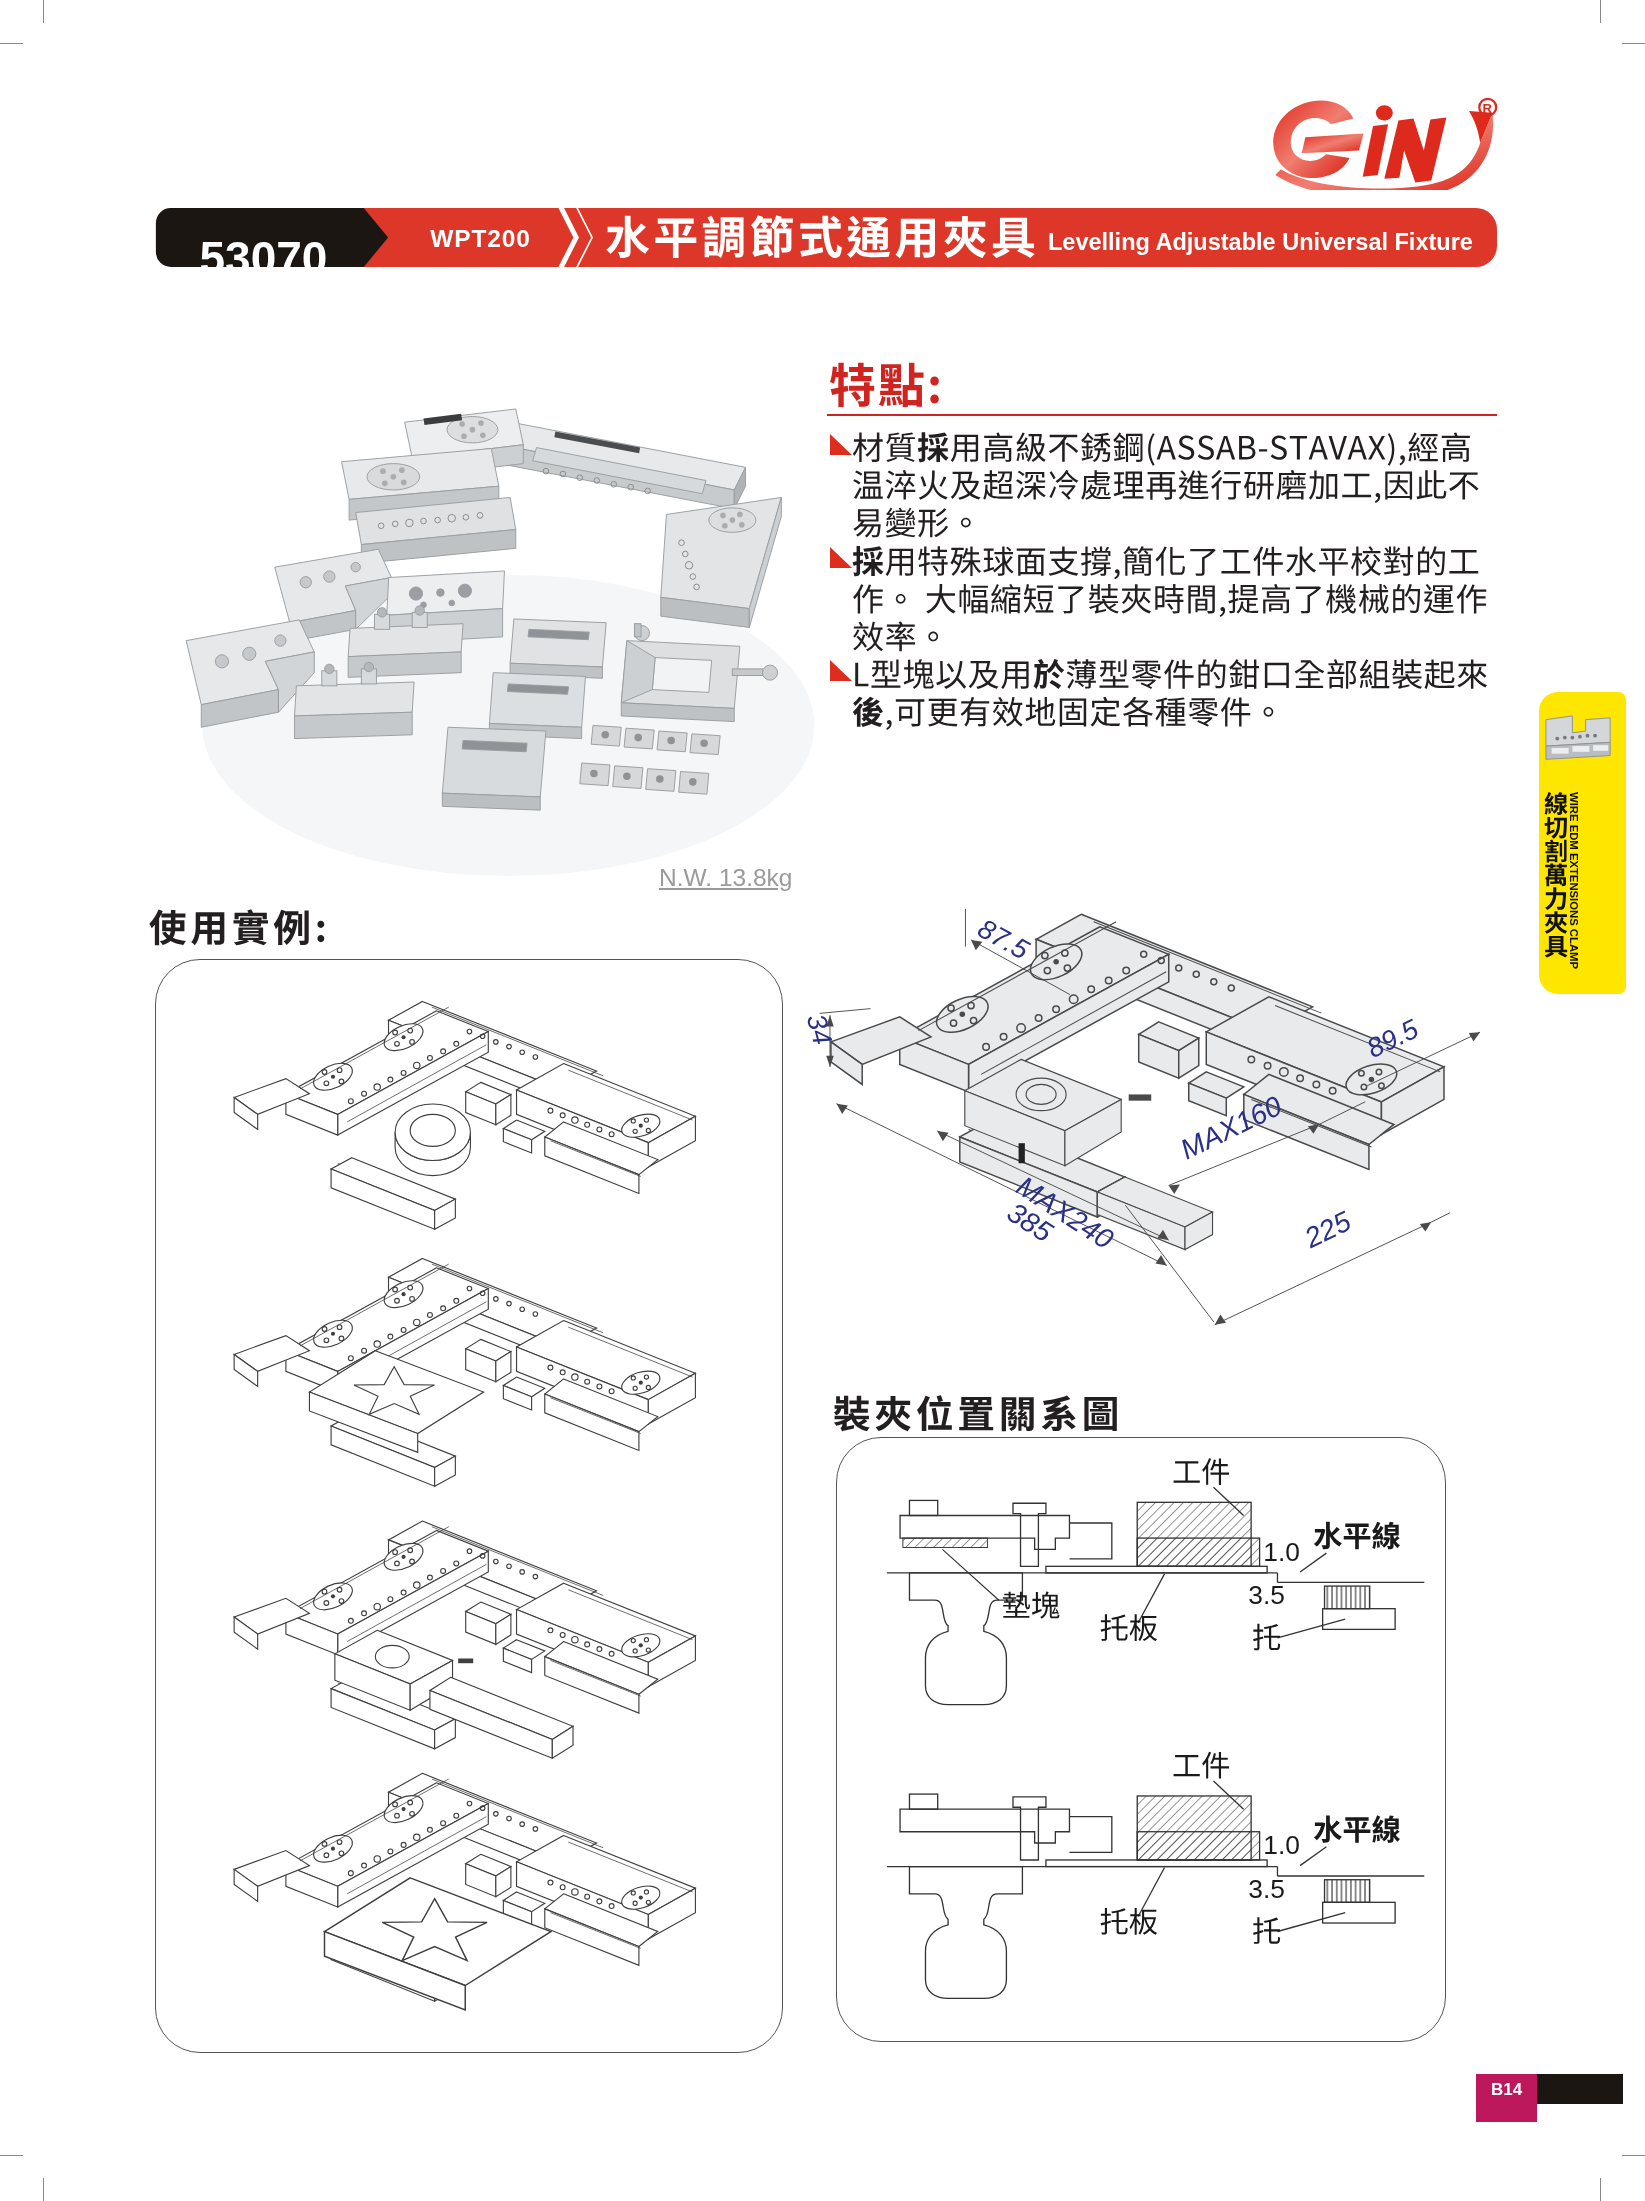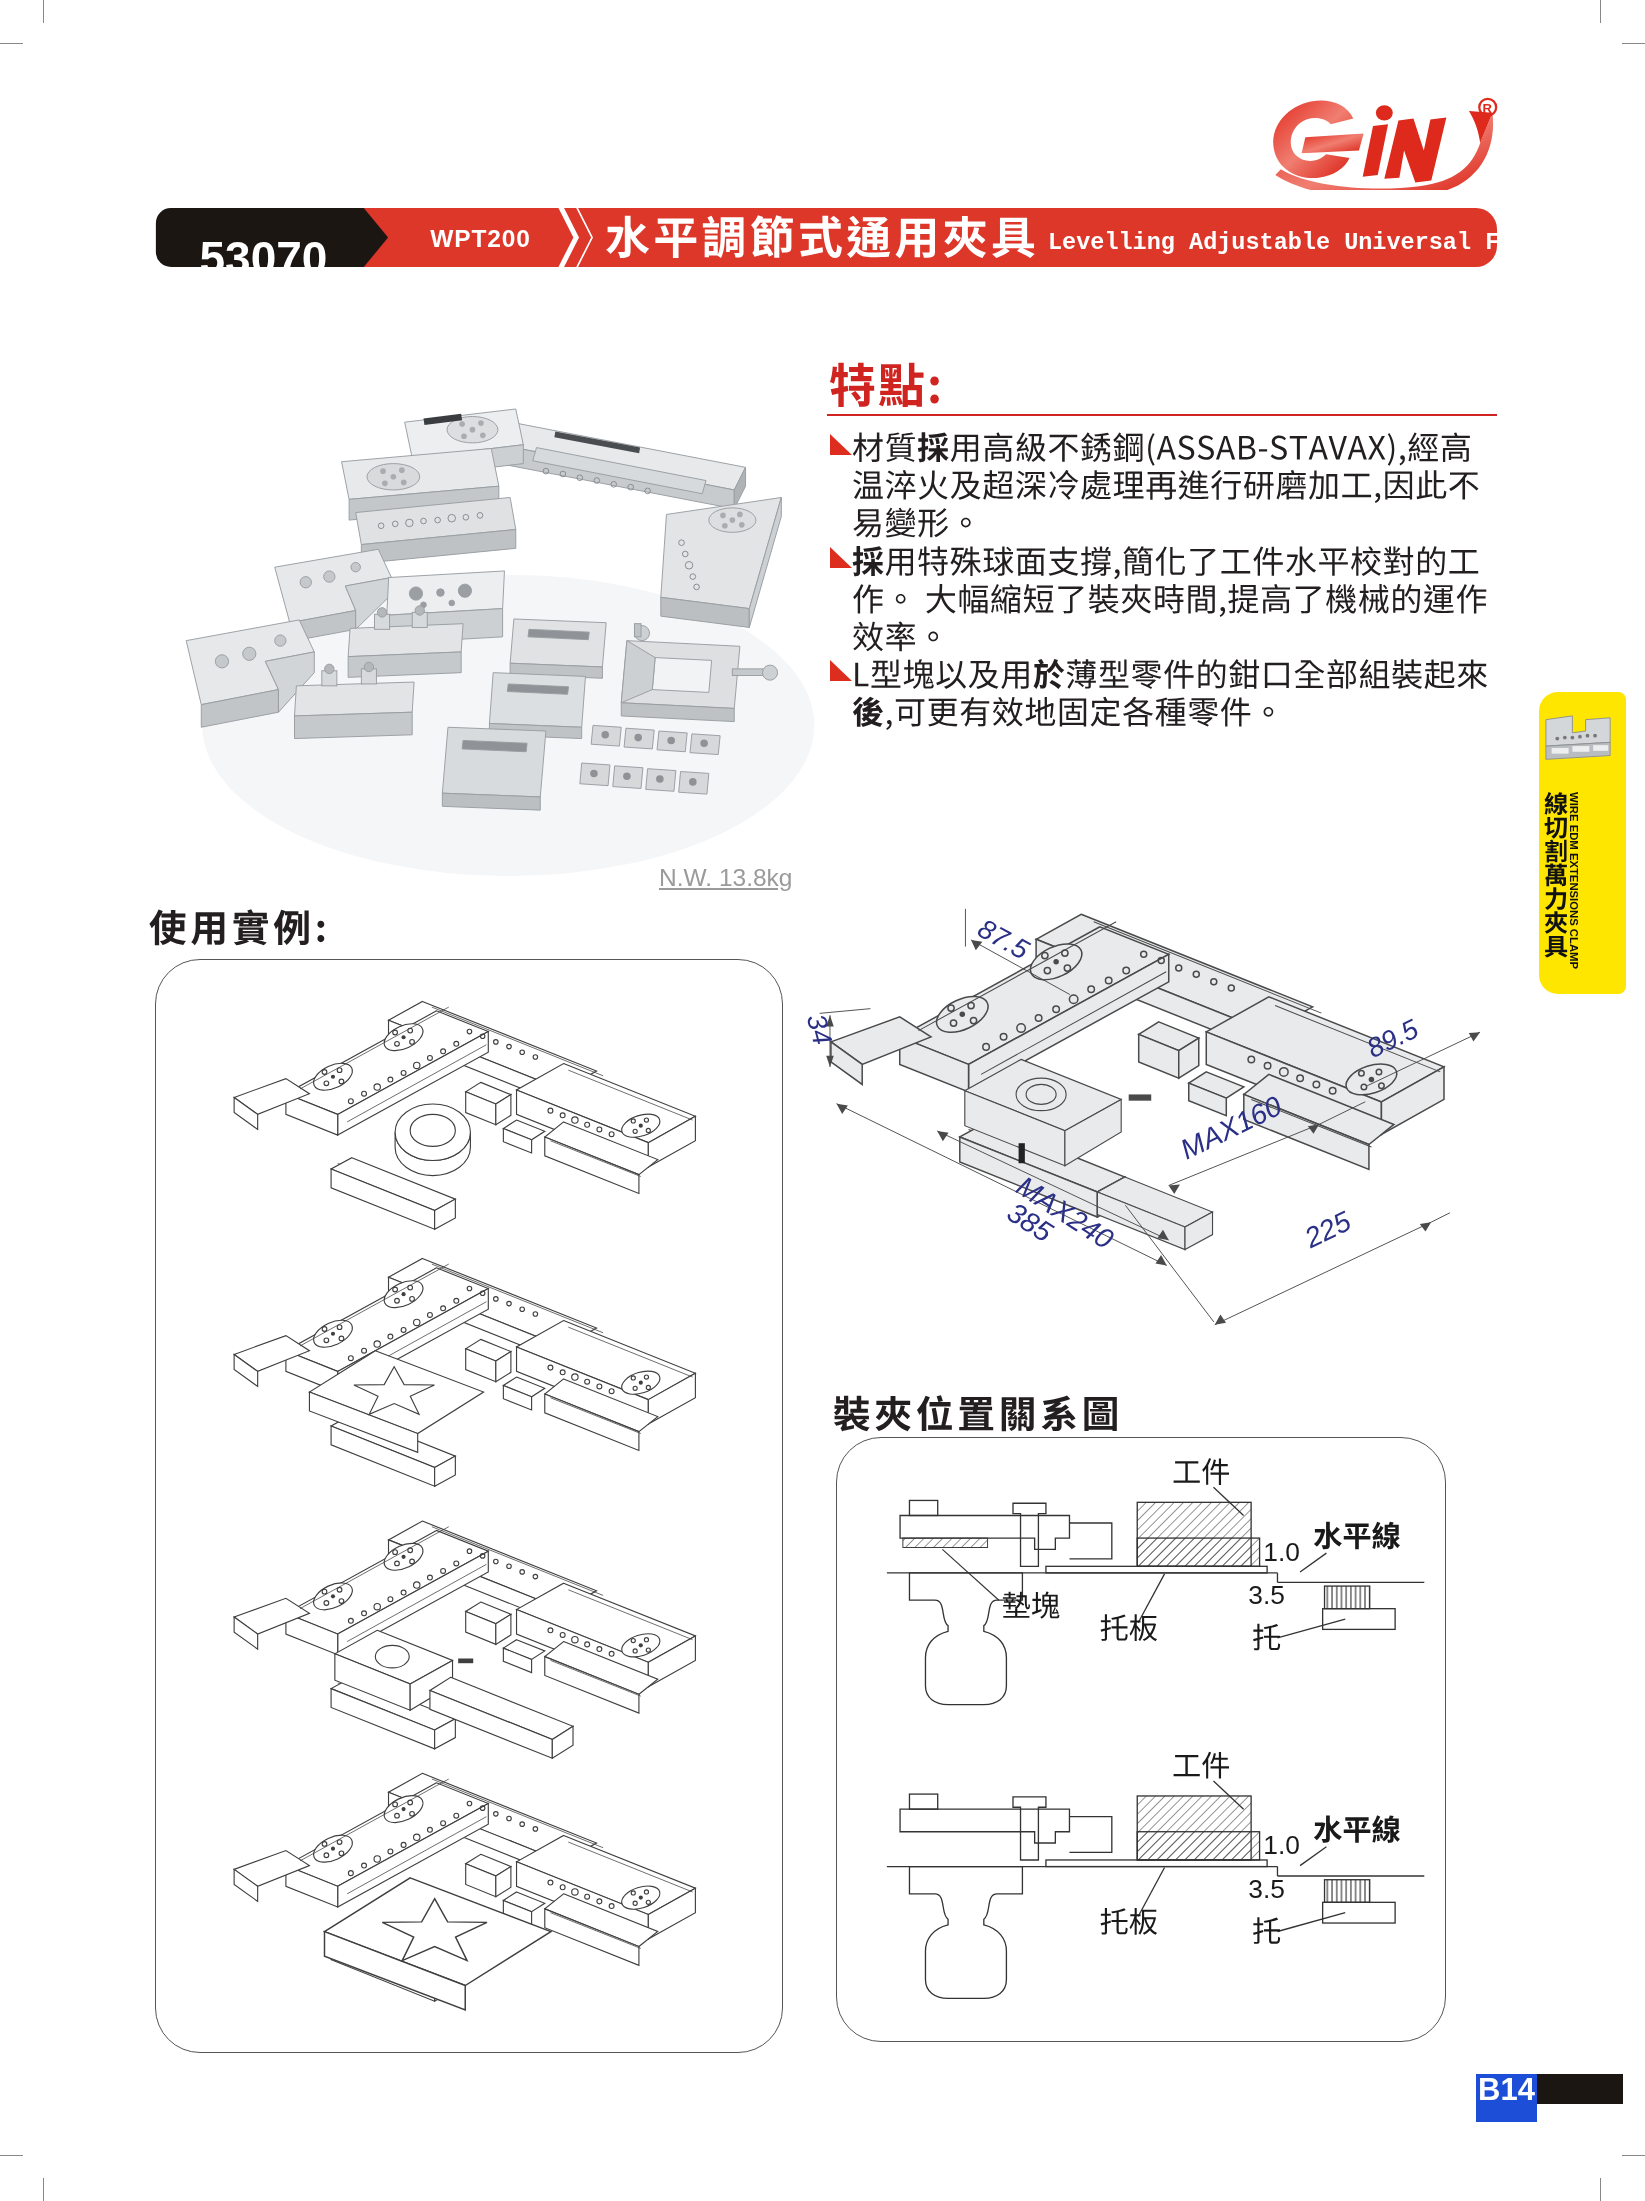--- a/index.html
+++ b/index.html
@@ -64,21 +64,21 @@
 <svg width="56" height="59" viewBox="0 0 60 63">
 <path d="M8,0 L14,0 L30,31.5 L14,63 L8,63 L24,31.5 Z" fill="#fff"></path>
 <path d="M27,0 L29,0 L45,31.5 L29,63 L27,63 L43,31.5 Z" fill="#fff"></path>
 </svg>
 </div>
 
 <div class="abs" style="left:601px;top:208px;width:452px;height:59px;"><svg width="452" height="59" viewBox="0 0 480 63">
       <path transform="translate(3,49) scale(0.048000,-0.048000)" fill="#ffffff" d="M57 604V483H268C224 308 138 170 22 91C51 73 99 26 119 -1C260 104 368 307 413 579L333 609L311 604ZM800 674C755 611 686 535 623 476C602 517 583 560 568 604V849H440V64C440 47 434 41 417 41C398 41 344 41 289 43C308 7 329 -54 334 -91C415 -91 475 -85 515 -64C555 -42 568 -6 568 63V351C647 201 753 79 894 4C914 39 955 90 983 115C858 170 755 265 678 381C749 438 838 521 911 596ZM1232 604C1265 537 1296 449 1306 395L1423 432C1411 488 1376 572 1342 637ZM1802 640C1783 574 1747 486 1715 428L1820 397C1854 449 1895 530 1931 607ZM1119 364V243H1510V-89H1635V243H2030V364H1635V669H1972V788H1172V669H1510V364ZM2220 544V454H2505V544ZM2219 409V318H2504V409ZM2572 813V420C2572 286 2568 115 2508 -11V270H2216V-73H2311V-35H2498C2520 -47 2560 -76 2576 -93C2650 33 2666 231 2668 382H2984V38C2984 24 2979 20 2966 19C2953 18 2913 18 2872 20C2885 -6 2899 -52 2903 -80C2968 -80 3012 -78 3042 -61C3072 -43 3081 -14 3081 36V813ZM2311 174H2413V62H2311ZM2278 809C2299 771 2324 721 2339 684H2176V589H2536V684H2381L2438 711C2423 747 2393 804 2367 846ZM2668 709H2776V638H2668ZM2668 544H2776V476H2668ZM2984 709V638H2874V709ZM2984 544V476H2874V544ZM2694 338V43H2776V88H2949V338ZM2776 254H2861V172H2776ZM3599 339V297H3426V339ZM3599 425H3426V477H3599ZM3456 642C3480 620 3509 591 3529 566H3356C3389 602 3421 644 3449 690H3516ZM3401 858C3368 775 3309 692 3248 639C3267 619 3298 578 3317 551V112C3317 66 3294 37 3275 23C3292 2 3319 -44 3328 -70C3351 -56 3389 -45 3610 10C3625 -18 3639 -43 3648 -64L3747 -13C3718 45 3661 135 3610 203L3516 161L3555 102L3426 73V207H3711V566H3571L3632 619C3617 639 3589 667 3562 690H3714V790H3504L3518 822ZM3808 858C3782 764 3734 672 3676 614C3701 595 3742 556 3764 532V-86H3877V458H4032V153C4032 140 4027 136 4012 136C3998 136 3948 136 3903 138C3918 108 3933 60 3937 27C4010 27 4062 29 4099 47C4137 64 4146 96 4146 151V566H4003L4073 626C4060 644 4036 668 4012 690H4179V790H3917L3929 827ZM3901 649C3928 624 3959 591 3979 566H3803C3829 602 3854 645 3876 690H3950ZM4835 846C4835 790 4836 734 4838 679H4343V562H4844C4868 207 4943 -90 5115 -90C5210 -90 5251 -44 5269 147C5236 160 5191 189 5164 217C5159 90 5147 36 5126 36C5053 36 4991 269 4970 562H5243V679H5148L5218 739C5189 772 5131 819 5085 850L5006 784C5046 754 5095 712 5123 679H4965C4963 734 4963 790 4964 846ZM4343 59 4376 -62C4506 -35 4684 2 4848 38L4840 145L4652 111V332H4814V448H4381V332H4532V90C4460 78 4395 67 4343 59ZM5433 795C5479 745 5537 675 5564 633L5655 699C5626 740 5569 802 5522 850ZM5735 816V728H6094C6069 709 6040 689 6012 673C5971 690 5929 706 5893 719L5816 655C5857 639 5905 619 5950 598H5723V81H5829V231H5952V84H6054V231H6183V182C6183 171 6180 168 6168 168C6158 168 6124 167 6091 169C6103 144 6116 106 6119 80C6179 80 6221 80 6251 95C6282 110 6291 134 6291 181V598H6171C6154 608 6133 618 6111 629C6177 669 6241 718 6290 765L6219 822L6196 816ZM6183 512V458H6054V512ZM5829 374H5952V318H5829ZM5829 458V512H5952V458ZM6183 374V318H6054V374ZM5426 265C5435 274 5464 280 5488 280H5572C5539 143 5474 45 5382 -10C5405 -26 5444 -68 5459 -90C5508 -58 5551 -13 5587 45C5664 -54 5779 -73 5960 -73C6077 -73 6205 -71 6309 -64C6315 -32 6331 23 6348 47C6234 36 6069 30 5963 30C5805 31 5694 43 5634 137C5659 199 5679 272 5691 355L5634 376L5615 373H5542C5595 441 5659 533 5697 588L5624 621L5611 616H5408V521H5537C5500 468 5458 412 5440 394C5421 374 5404 366 5388 362C5398 341 5420 290 5426 265ZM6580 783V424C6580 283 6571 104 6461 -17C6488 -32 6537 -73 6556 -95C6628 -17 6665 93 6682 203H6888V-77H7009V203H7220V53C7220 35 7213 29 7195 29C7176 29 7110 28 7053 31C7069 0 7088 -52 7092 -84C7183 -85 7244 -82 7285 -63C7326 -45 7340 -12 7340 52V783ZM6698 668H6888V552H6698ZM7220 668V552H7009V668ZM6698 440H6888V316H6695C6697 354 6698 390 6698 423ZM7220 440V316H7009V440ZM8209 594C8192 486 8153 387 8091 323C8077 359 8070 394 8070 425V602H8460V718H8070V845H7940V718H7563V602H7940V425C7940 309 7844 103 7544 13C7571 -15 7607 -62 7625 -89C7858 -12 7975 157 8005 247C8037 159 8159 -13 8397 -91C8414 -56 8447 -5 8475 23C8269 85 8158 190 8106 290C8132 276 8161 260 8176 248C8204 277 8228 314 8250 355C8302 309 8356 260 8385 226L8460 311C8423 350 8351 409 8292 456C8304 494 8314 535 8321 577ZM7722 595C7694 464 7635 348 7547 279C7572 261 7616 223 7635 202C7681 243 7721 297 7755 359C7791 326 7828 289 7848 264L7917 350C7891 379 7842 422 7799 457C7813 494 7825 533 7835 573ZM8785 803V233H8628V126H8877C8811 80 8703 26 8612 -4C8640 -27 8679 -66 8700 -90C8800 -55 8924 8 9004 66L8918 126H9222L9164 64C9273 17 9390 -47 9457 -91L9556 -3C9493 33 9389 83 9291 126H9542V233H9389V803ZM8901 233V291H9268V233ZM8901 569H9268V516H8901ZM8901 654V708H9268V654ZM8901 431H9268V376H8901Z"></path>
     </svg></div>
 
-<div class="abs" style="left:1048px;top:229px;width:452px;color:#fff;font-size:23.5px;font-weight:bold;white-space:nowrap;font-family:Liberation Mono, monospace;">Levelling Adjustable Universal Fixture</div>
+<div class="abs" style="left:1048px;top:229px;width:452px;color:#fff;font-size:23.5px;font-weight:bold;white-space:nowrap;">Levelling Adjustable Universal Fixture</div>
 
 <div class="abs" style="left:141px;top:358px;width:678px;height:537px;">
 <svg width="678" height="537" viewBox="0 0 720 570">
 
 <ellipse cx="390" cy="390" rx="325" ry="160" fill="#f5f6f7"></ellipse>
 <g stroke="#989da1" stroke-width="1">
 
 <polygon points="372,64 642,116 630,140 360,88" fill="#e7e9ea"></polygon>
 <polygon points="360,88 630,140 630,160 360,108" fill="#c8cbce"></polygon>
 <polygon points="630,140 642,116 642,136 630,160" fill="#b0b3b6"></polygon>
@@ -559,16 +559,16 @@
       <path transform="translate(0,47.6) scale(0.026000,-0.026000)" fill="#111111" d="M412 775V661H552C547 377 534 138 308 3C338 -19 375 -62 393 -94C641 65 666 342 672 661H825C816 255 804 94 776 59C765 44 755 40 736 40C713 40 667 40 613 44C635 10 650 -44 652 -78C706 -80 760 -81 796 -75C835 -67 860 -55 887 -14C926 41 937 215 948 715C949 731 950 775 950 775ZM140 40C165 62 204 85 440 192C432 218 424 266 421 299L255 228V476L439 512L420 621L255 590V809H140V568L20 545L39 434L140 454V231C140 187 109 158 86 145C105 120 131 69 140 40Z"></path>
       <path transform="translate(0,73.2) scale(0.026000,-0.026000)" fill="#111111" d="M652 716V159H750V716ZM831 847V56C831 39 826 34 811 34C795 34 747 34 699 36C712 4 726 -47 730 -78C805 -78 856 -74 888 -56C921 -37 933 -7 933 55V847ZM61 370V287H594V370H385V408H524V492H385V536C443 542 499 550 545 562L518 588H604V760H391C380 790 360 832 340 863L247 830C259 809 271 784 281 760H56V586H122C131 566 138 541 141 524C183 524 228 525 273 527V492H137V408H273V370ZM471 633C447 628 418 623 385 619V651H273V608C231 606 188 604 147 603V677H509V597ZM112 226V-90H209V-36H450V-82H551V226ZM209 44V125H450V44Z"></path>
       <path transform="translate(0,98.80000000000001) scale(0.026000,-0.026000)" fill="#111111" d="M278 446H440V401H278ZM555 446H720V401H555ZM278 565H440V520H278ZM555 565H720V520H555ZM100 309V281H62V185H100V-87H214V185H440V108L256 101L265 0C373 7 519 15 661 25C667 6 671 -11 673 -26L724 -13C734 -37 743 -67 747 -90C801 -90 842 -89 873 -73C904 -57 911 -31 911 17V281H555V322H840V643H163V322H440V281H214V309ZM605 164 628 117 555 113V185H689ZM766 6C755 57 726 130 694 185H795V19C795 9 791 6 781 6ZM52 799V700H261V658H378V700H483V799H378V850H261V799ZM516 799V700H616V658H733V700H947V799H733V850H616V799Z"></path>
       <path transform="translate(0,124.4) scale(0.026000,-0.026000)" fill="#111111" d="M382 848V641H75V518H377C360 343 293 138 44 3C73 -19 118 -65 138 -95C419 64 490 310 506 518H787C772 219 752 87 720 56C707 43 695 40 674 40C647 40 588 40 525 45C548 11 565 -43 566 -79C627 -81 690 -82 727 -76C771 -71 800 -60 830 -22C875 32 894 183 915 584C916 600 917 641 917 641H510V848Z"></path>
       <path transform="translate(0,150.0) scale(0.026000,-0.026000)" fill="#111111" d="M699 594C682 486 643 387 581 323C567 359 560 394 560 425V602H950V718H560V845H430V718H53V602H430V425C430 309 334 103 34 13C61 -15 97 -62 115 -89C348 -12 465 157 495 247C527 159 649 -13 887 -91C904 -56 937 -5 965 23C759 85 648 190 596 290C622 276 651 260 666 248C694 277 718 314 740 355C792 309 846 260 875 226L950 311C913 350 841 409 782 456C794 494 804 535 811 577ZM212 595C184 464 125 348 37 279C62 261 106 223 125 202C171 243 211 297 245 359C281 326 318 289 338 264L407 350C381 379 332 422 289 457C303 494 315 533 325 573Z"></path>
       <path transform="translate(0,175.60000000000002) scale(0.026000,-0.026000)" fill="#111111" d="M202 803V233H45V126H294C228 80 120 26 29 -4C57 -27 96 -66 117 -90C217 -55 341 8 421 66L335 126H639L581 64C690 17 807 -47 874 -91L973 -3C910 33 806 83 708 126H959V233H806V803ZM318 233V291H685V233ZM318 569H685V516H318ZM318 654V708H685V654ZM318 431H685V376H318Z"></path>
     </svg></div>
 
 <div class="abs" style="left:1567px;top:792px;width:13px;color:#111;font-size:11.3px;font-weight:bold;writing-mode:vertical-rl;letter-spacing:0;">WIRE EDM EXTENSIONS CLAMP</div>
 
-<div class="abs" style="left:1476px;top:2074px;width:61px;height:48px;background:#1d4ed8;color:#fff;font-size:31px;font-weight:bold;text-align:center;line-height:31px;">B14</div>
+<div class="abs" style="left:1476px;top:2074px;width:61px;height:48px;background:#be185d;color:#fff;font-size:17px;font-weight:bold;text-align:center;line-height:31px;">B14</div>
 
 <div class="abs" style="left:1537px;top:2074px;width:86px;height:30px;background:#1c1613;"></div>
 
 
 </body></html>

